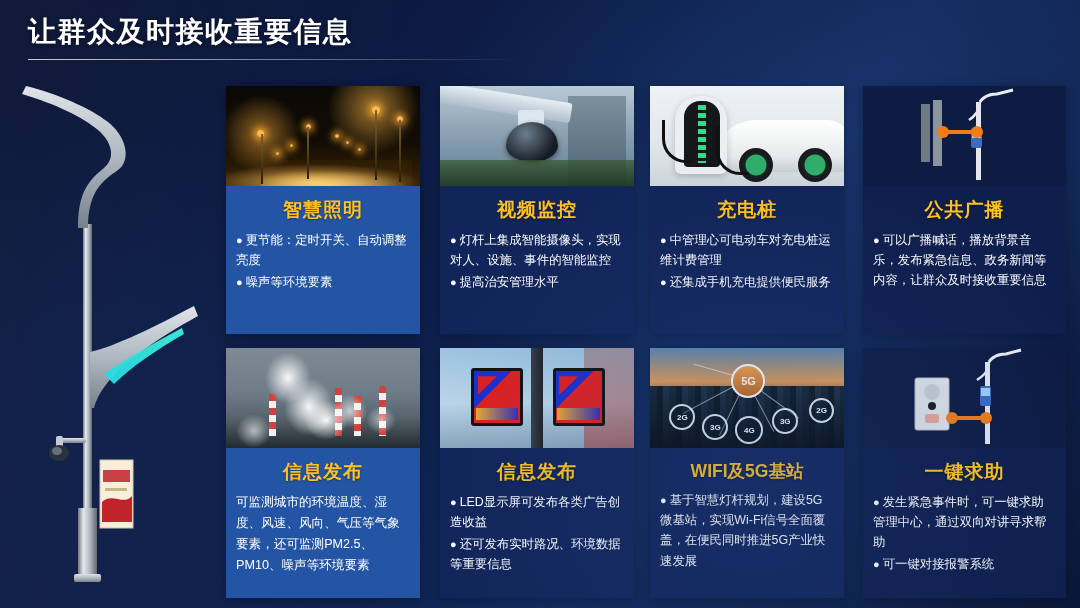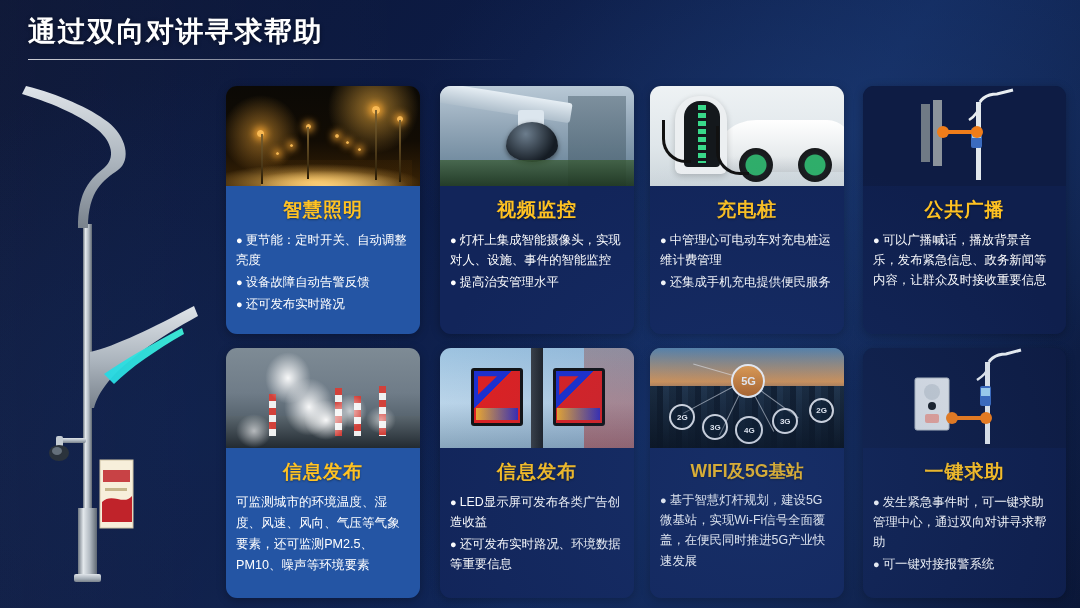--- a/index.html
+++ b/index.html
@@ -42,21 +42,20 @@
   
   .lamp{position:absolute;left:12px;top:78px;width:205px;height:520px;}
   .lamp svg{display:block;}
 
   
   .grid{position:absolute;left:226px;top:86px;width:840px;height:512px;}
   .card{
     position:absolute;width:194px;
     box-shadow:0 2px 10px rgba(0,0,0,.28);
     overflow:hidden;
-    border-radius:11px;
   }
   .card.c0{left:0px;}
   .card.c1{left:214px;}
   .card.c2{left:424px;}
   .card.c3{left:637px;}
   .row-top .card{top:0;height:248px;}
   .row-bot .card{top:262px;height:250px;}
   .card.w4{width:203px;}
 
   .card-photo{
@@ -150,21 +149,21 @@
     background:rgba(10,25,40,.35);}
   .ph-city .bub.big{background:linear-gradient(180deg,#f3a44c,#c06a22);border-color:#fff;font-size:11px;}
   .ph-city .ray{position:absolute;height:1px;background:rgba(255,255,255,.55);transform-origin:0 0;}
 </style>
 </head>
 <body>
 
 <div class="stage">
 
   <div class="title-wrap">
-    <div class="title">通过双向对讲寻求帮助</div>
+    <div class="title">让群众及时接收重要信息</div>
     <div class="title-rule"></div>
   </div>
 
   <div class="lamp">
     <svg width="205" height="520" viewBox="0 0 205 520">
       <defs>
         <linearGradient id="metal" x1="0" y1="0" x2="1" y2="0">
           <stop offset="0%" stop-color="#6d7681"></stop>
           <stop offset="28%" stop-color="#e3e8ec"></stop>
           <stop offset="62%" stop-color="#b2bac2"></stop>
@@ -225,22 +224,21 @@
             <i style="left:62%;top:55%;width:3px;height:3px;"></i>
             <i style="left:68%;top:62%;width:3px;height:3px;"></i>
             <i style="left:33%;top:58%;width:3px;height:3px;"></i>
             <i style="left:26%;top:66%;width:3px;height:3px;"></i>
           </div>
         </div>
         <div class="card-body bg-bright">
           <div class="card-title">智慧照明</div>
           <ul class="bullets">
             <li><span class="dot">●</span><span>更节能：定时开关、自动调整亮度</span></li>
-            <li><span class="dot">●</span><span>设备故障自动告警反馈</span></li>
-            <li><span class="dot">●</span><span>还可发布实时路况</span></li>
+            <li><span class="dot">●</span><span>噪声等环境要素</span></li>
           </ul>
         </div>
       </div>
 
       <div class="card c1">
         <div class="card-photo">
           <div class="ph-cam">
             <div class="bldg"></div>
             <div class="arm"></div>
             <div class="neck"></div>

